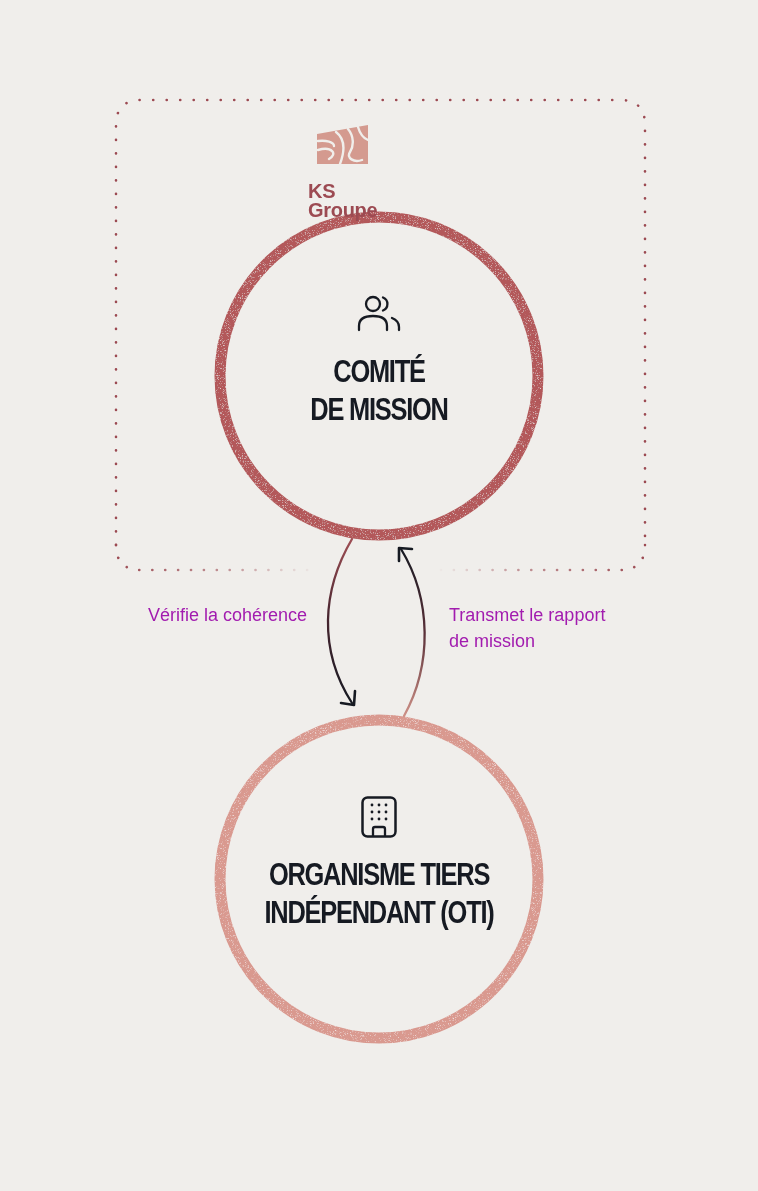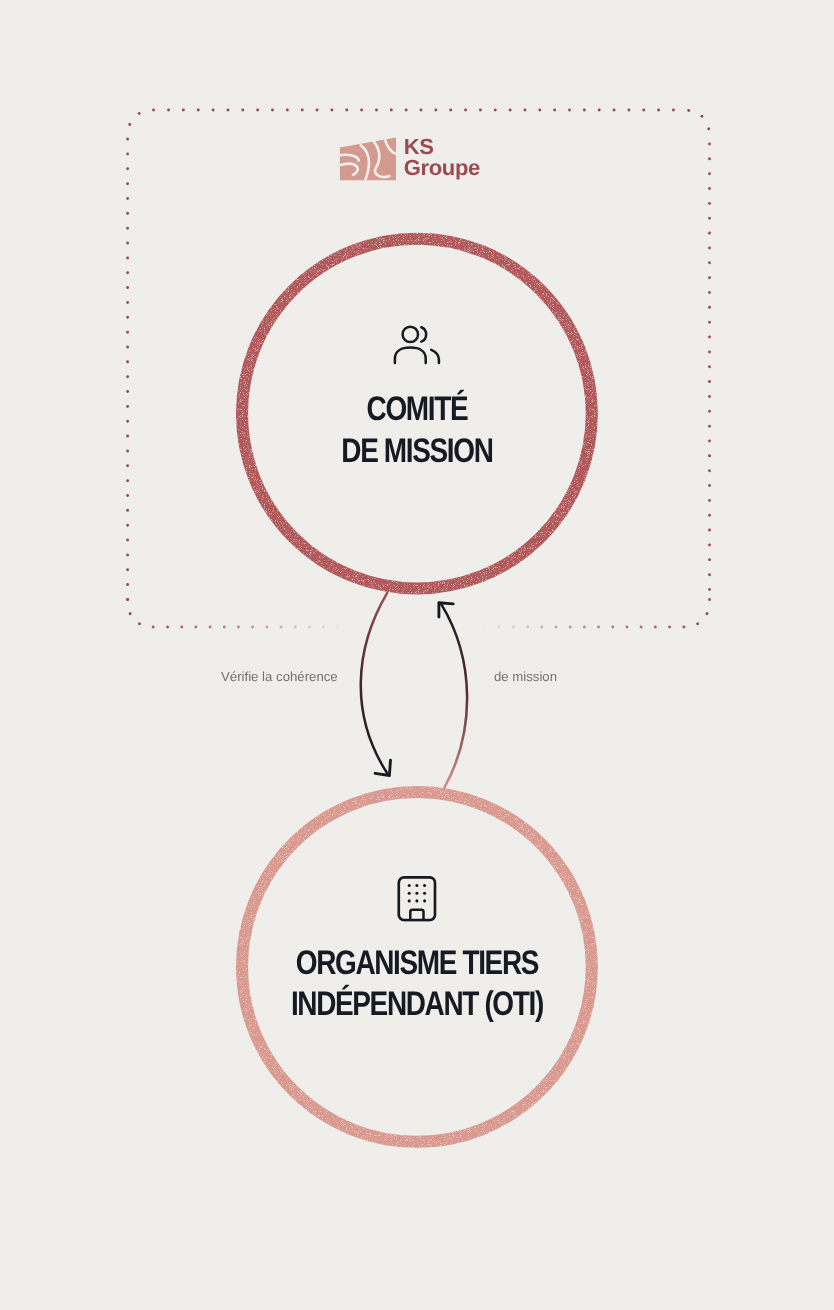--- a/index.html
+++ b/index.html
@@ -7,42 +7,42 @@
     width: 758px; height: 1191px;
     background: #f0eeeb;
     position: relative;
     overflow: hidden;
     font-family: "Liberation Sans", "DejaVu Sans", sans-serif;
     color: #161a22;
   }
   .layer { position: absolute; left: 0; top: 0; }
   .logo {
     position: absolute; left: 308px; top: 124px;
-    display: flex; align-items: center; gap: 6px;
+    display: flex; align-items: center; gap: 18px; flex-direction: column;
   }
   .logo-text {
     font-weight: 700; color: #9c4a52;
     font-size: 20px; line-height: 19px; letter-spacing: -0.3px;
   }
   .node-label {
     position: absolute; left: 229px; width: 300px;
     text-align: center;
     font-family: "Liberation Sans Narrow", "Liberation Sans", sans-serif;
     font-weight: 700;
     font-size: 31px; line-height: 38px;
     letter-spacing: -1.5px;
     transform: scaleX(0.82);
     transform-origin: center;
     color: #161a22;
   }
   .node-icon { position: absolute; }
   .edge-label {
     position: absolute;
-    font-size: 12px; line-height: 26px;
-    color: #737373;
+    font-size: 18px; line-height: 26px;
+    color: #a21caf;
   }
   .edge-label.left { right: 451px; top: 602px; text-align: right; }
   .edge-label.right { left: 449px; top: 602px; text-align: left; }
 </style>
 </head>
 <body>
 
 <svg class="layer" width="758" height="1191" viewBox="0 0 758 1191">
   <defs>
     <filter id="grain" x="-10%" y="-10%" width="120%" height="120%">
@@ -139,14 +139,15 @@
 </svg>
 <div class="node-label" style="top:856px;">
   <div>ORGANISME TIERS</div>
   <div>INDÉPENDANT (OTI)</div>
 </div>
 
 <div class="edge-label left">
   <div>Vérifie la cohérence</div>
 </div>
 <div class="edge-label right">
+  <div>Transmet le rapport</div>
   <div>de mission</div>
 </div>
 
 </body></html>

